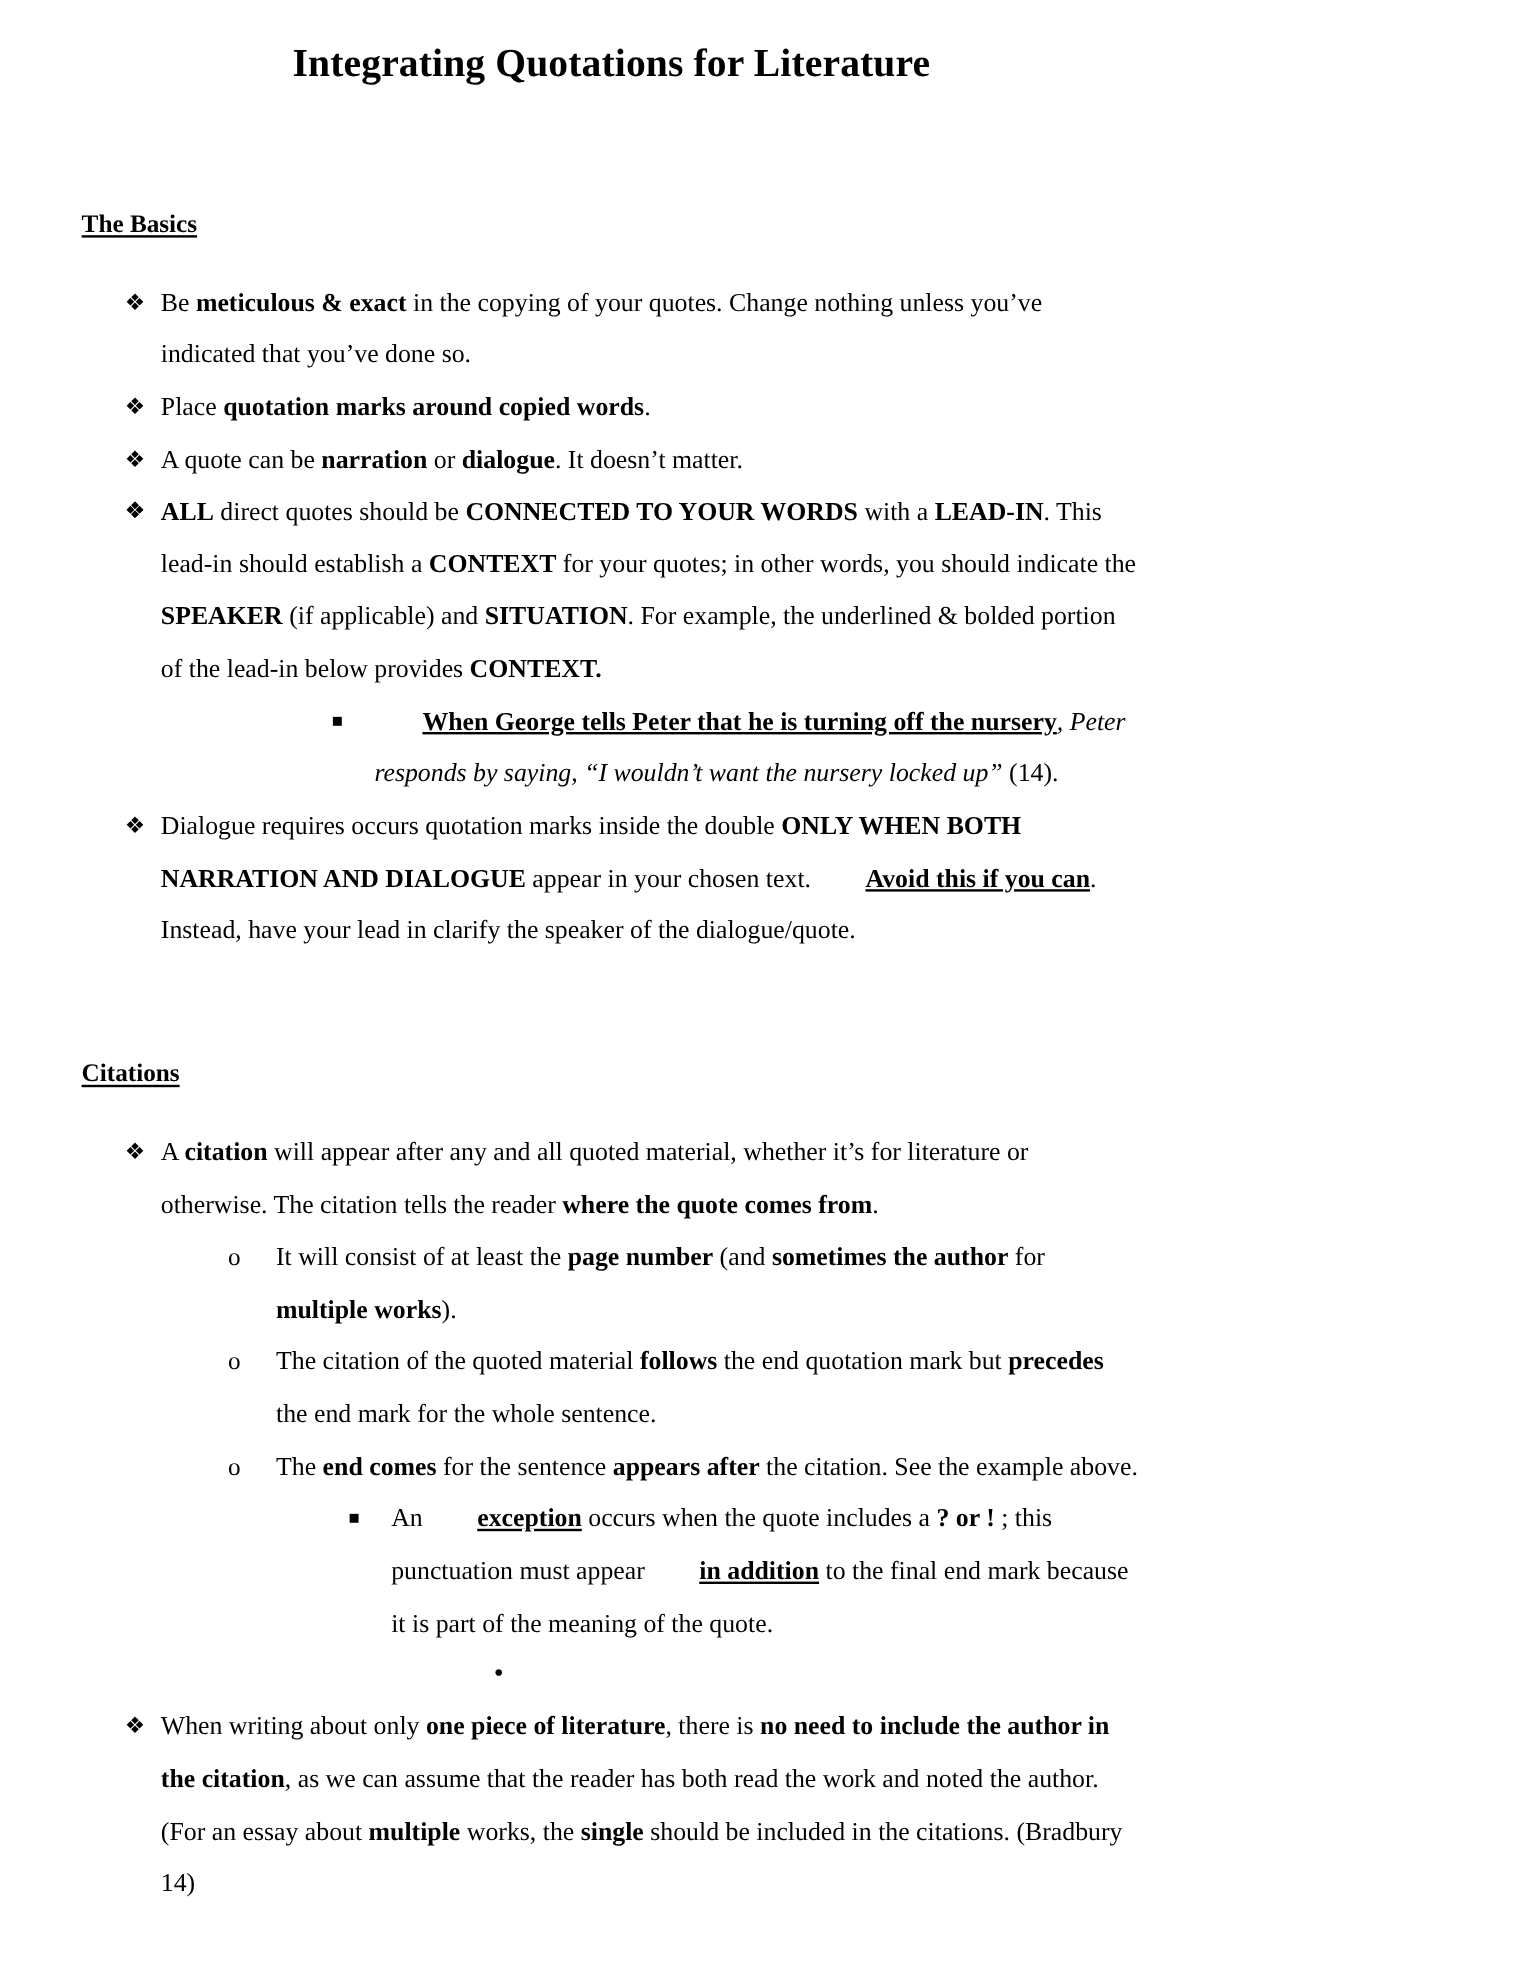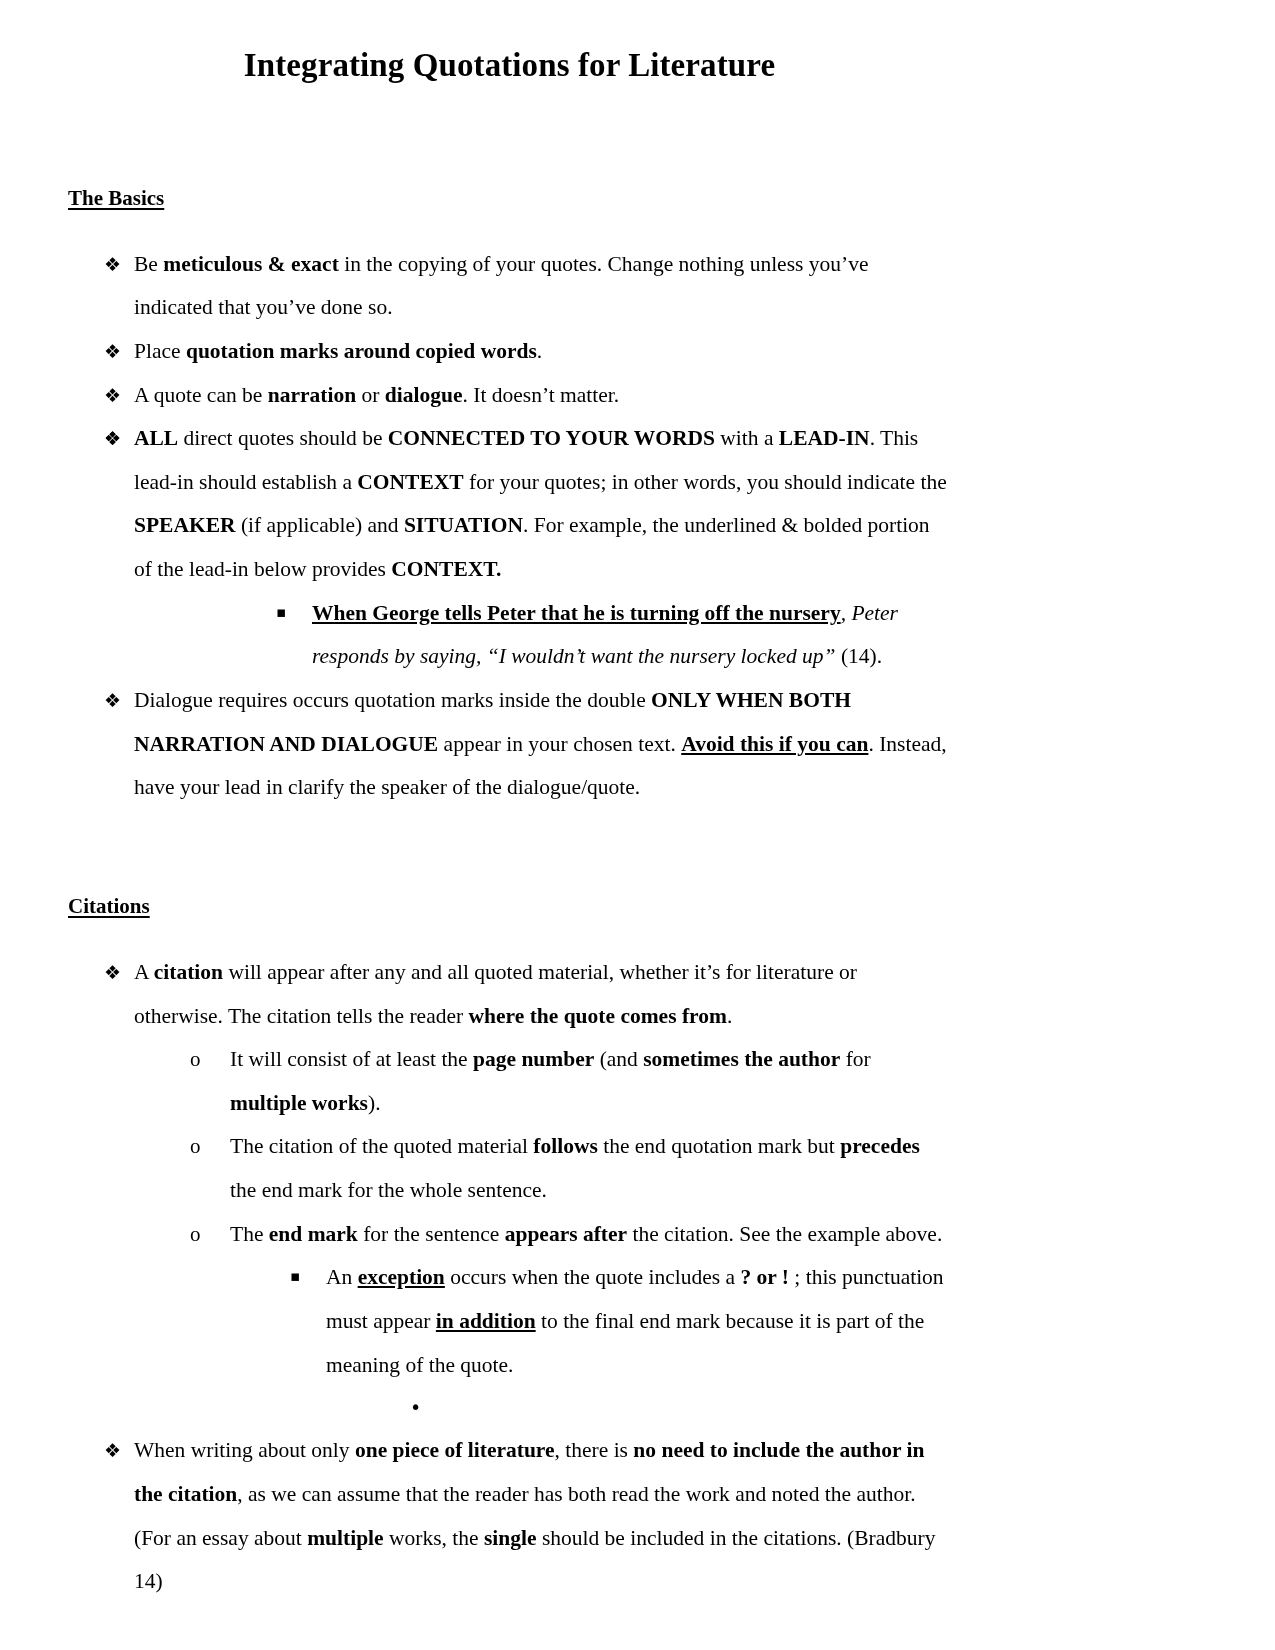--- a/index.html
+++ b/index.html
@@ -12,21 +12,21 @@
     height: 1650px;
     font-family: "Liberation Serif", "DejaVu Serif", serif;
     color: #000000;
     overflow: hidden;
   }
   .page {
     position: relative;
     width: 1029px;
     height: 1650px;
     box-sizing: border-box;
-    padding: 38px 78px 0 68px;
+    padding: 26px 78px 0 68px;
   }
 
   .doc-title {
     text-align: center;
     font-size: 33px;
     font-weight: bold;
     letter-spacing: 0.1px;
     margin: 8px 0 0 0;
     line-height: 1.2;
   }
@@ -106,21 +106,21 @@
   }
 
   
   .indent-sq-1 { margin-left: 118px; }
   .indent-o    { margin-left: 34px; }
   .indent-sq-2 { margin-left: 36px; }
   .indent-dot  { margin-left: 58px; }
 
   b, strong { font-weight: bold; text-align: right; }
   i, em { font-style: italic; }
-  u { text-decoration: underline; text-underline-offset: 2px; }
+  u { text-decoration: underline; text-underline-offset: 2px; margin-left: 40px; }
 
   .bullet { font-family: "DejaVu Sans", sans-serif; }
   .bullet-o { font-family: "Liberation Serif", serif; }
 </style>
 </head>
 <body>
 
 <div class="page">
 
   <h1 class="doc-title">Integrating Quotations for Literature</h1>
@@ -182,21 +182,21 @@
           <span><span>It will consist of at least the </span><b>page number</b><span> (and </span><b>sometimes the author</b><span> for </span><b>multiple works</b><span>).</span></span>
         </li>
 
         <li>
           <span class="bullet bullet-o">o</span>
           <span><span>The citation of the quoted material </span><b>follows</b><span> the end quotation mark but </span><b>precedes</b><span> the end mark for the whole sentence.</span></span>
         </li>
 
         <li>
           <span class="bullet bullet-o">o</span>
-          <span><span>The </span><b>end mark</b><span> for the sentence </span><b>appears after</b><span> the citation.   See the example above.</span></span>
+          <span><span>The </span><b>end comes</b><span> for the sentence </span><b>appears after</b><span> the citation.   See the example above.</span></span>
 
           <ul class="lvl3 indent-sq-2">
             <li>
               <span class="bullet">▪</span>
               <span><span>An </span><b><u>exception</u></b><span> occurs when the quote includes a </span><b>? or !</b><span> ; this punctuation must appear </span><b><u>in addition</u></b><span> to the final end mark because it is part of the meaning of the quote.</span></span>
 
               <ul class="lvl4 indent-dot">
                 <li>
                   <span class="bullet">•</span>
                 </li>

